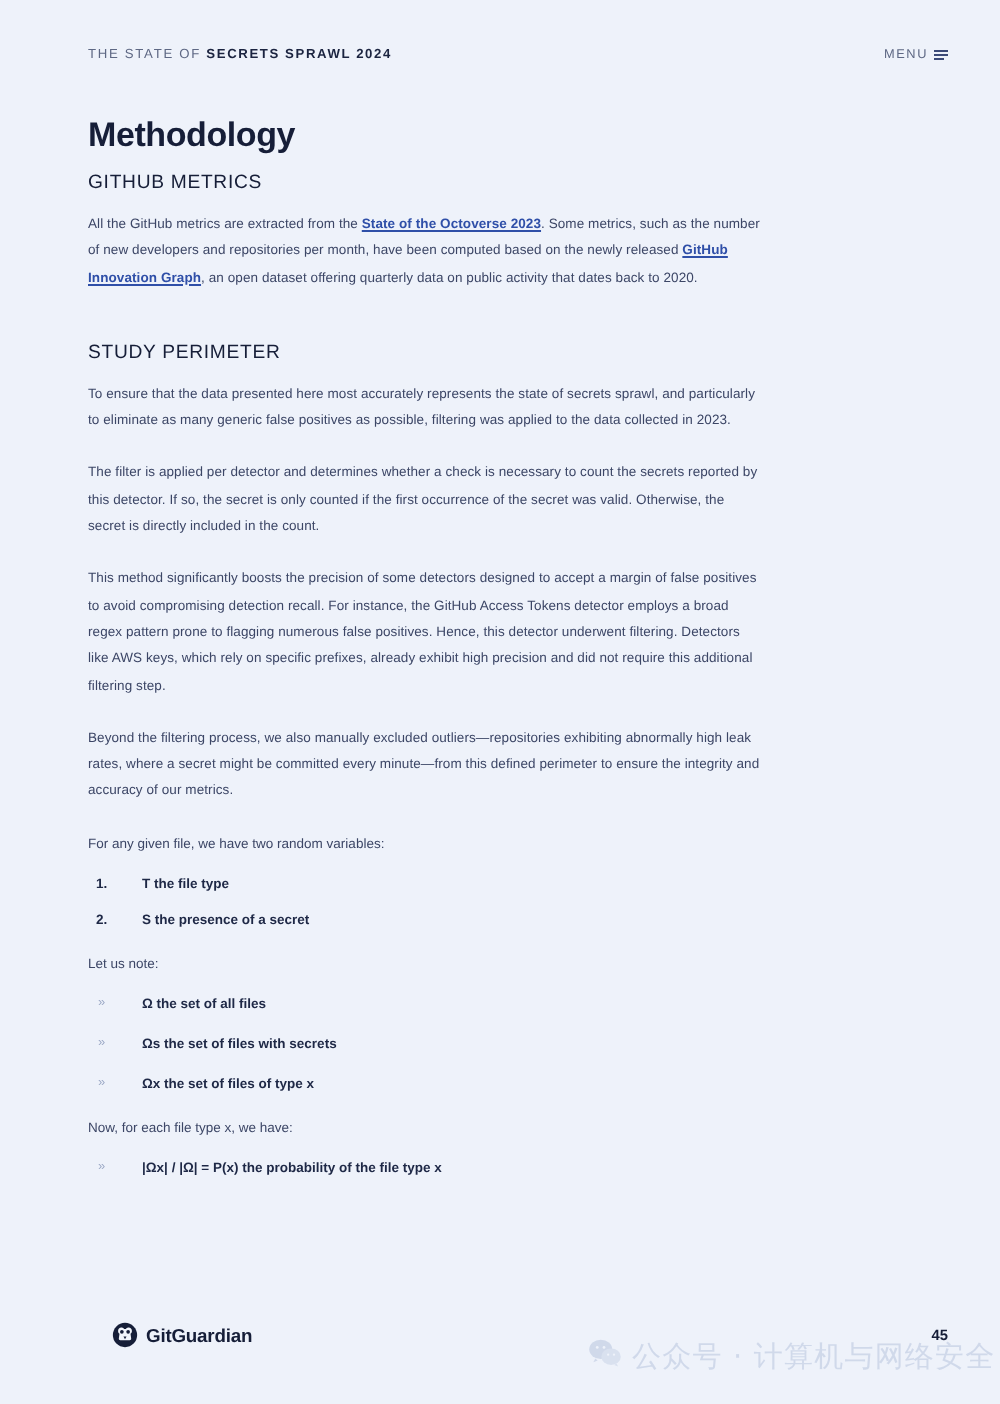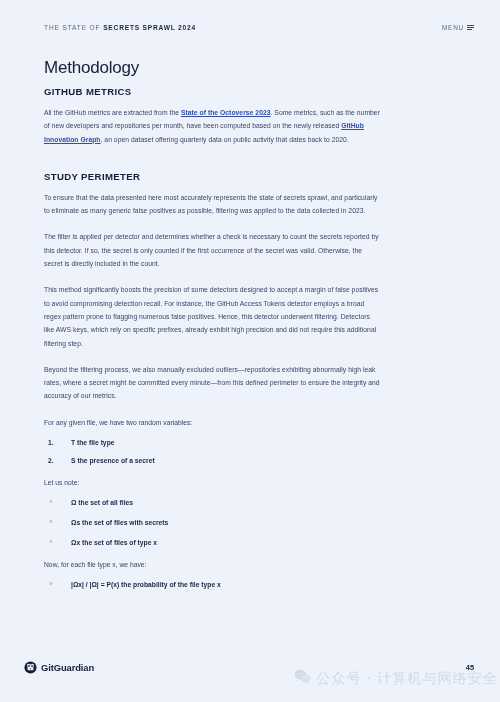--- a/index.html
+++ b/index.html
@@ -72,28 +72,28 @@
 
   
   .content {
     position: absolute;
     top: 58px;
     left: 44px;
     width: 336px;
   }
   h1.doc-title {
     font-size: 17px;
-    font-weight: normal;
+    font-weight: bold;
     letter-spacing: -0.2px;
     margin: 0 0 8px 0;
     color: #161e38;
   }
   h2.section-head {
     font-size: 9.6px;
-    font-weight: bold;
+    font-weight: normal;
     letter-spacing: 0.35px;
     margin: 0 0 9px 0;
     color: #161e38;
     text-transform: uppercase;
   }
   h2.spaced-top { margin-top: 25px; }
   p.body-text {
     font-size: 6.75px;
     line-height: 13.3px;
     margin: 0 0 13px 0;
@@ -157,21 +157,21 @@
   .lead-in {
     font-size: 6.75px;
     line-height: 13px;
     margin: 0 0 7px 0;
     color: #3c4666;
   }
 
   
   .footer {
     position: absolute;
-    left: 24px;
+    left: 56px;
     right: 26px;
     bottom: 28px;
     display: flex;
     align-items: center;
     justify-content: space-between;
   }
   .brand {
     display: flex;
     align-items: center;
     gap: 4px;

